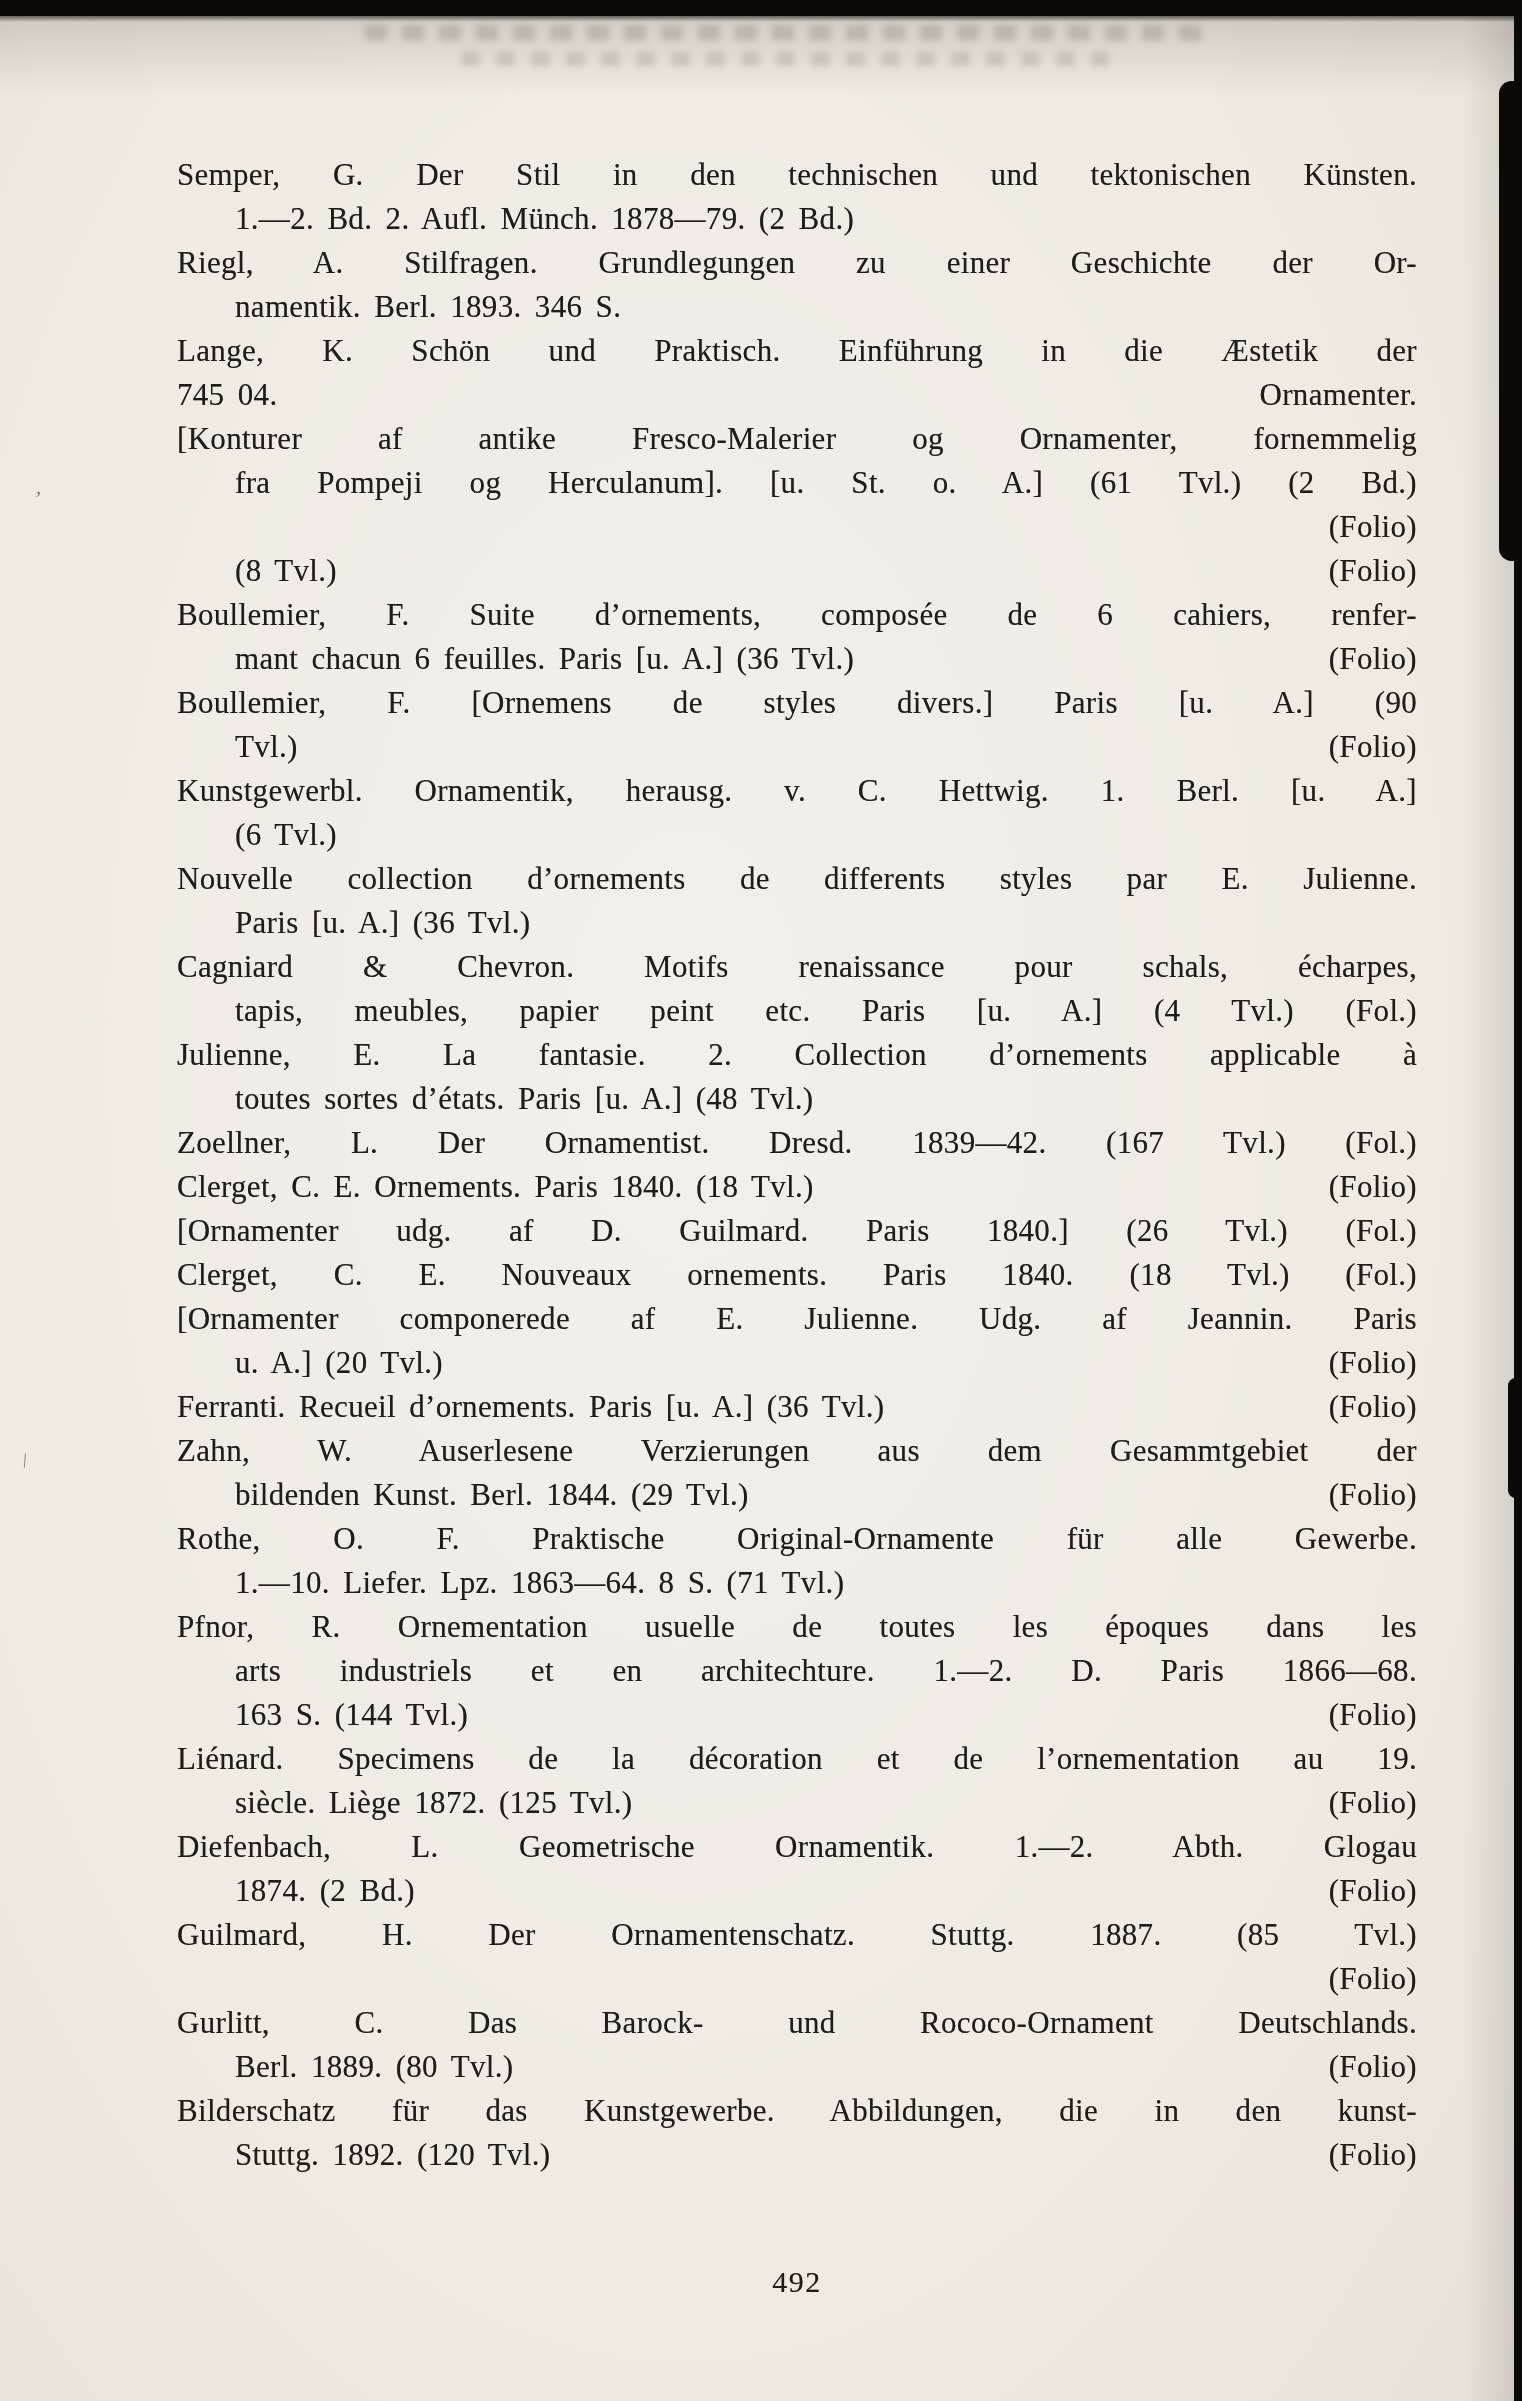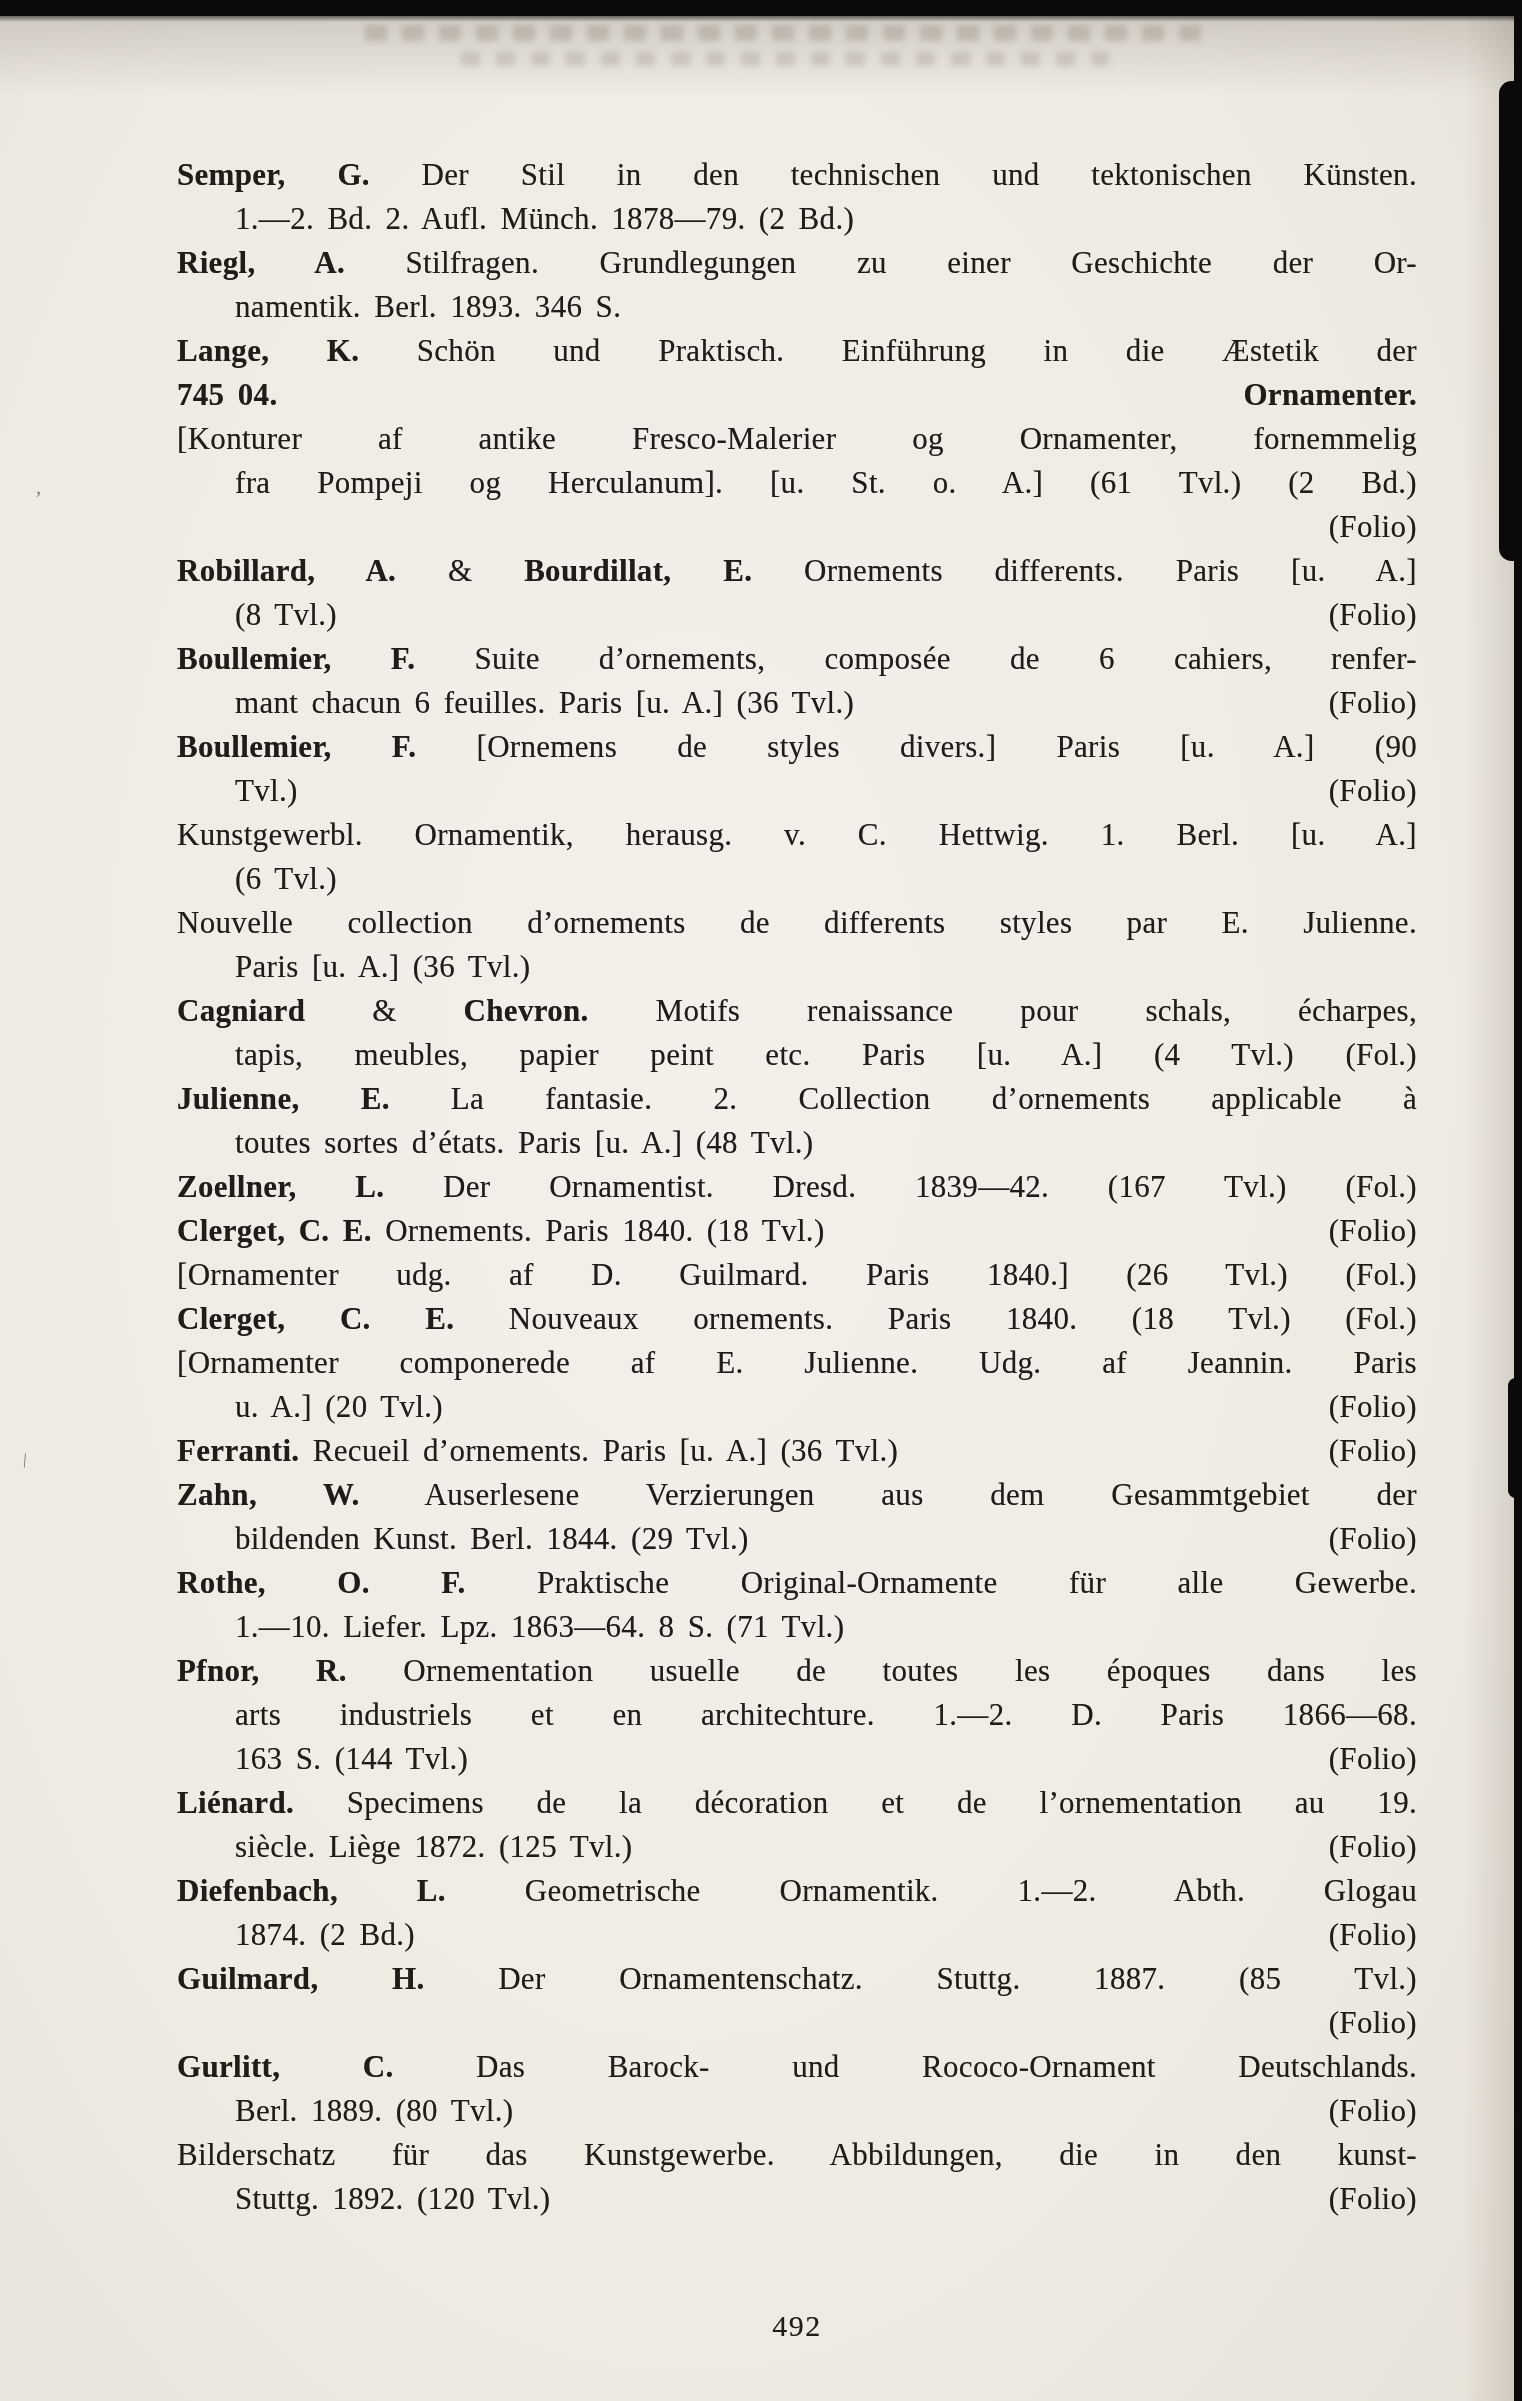--- a/index.html
+++ b/index.html
@@ -58,21 +58,21 @@
   .content {
     position: absolute;
     left: 177px; top: 153px; width: 1240px;
     font-size: 31px; line-height: 44px;
     word-spacing: 0.17em; letter-spacing: 0.01em;
     text-shadow: 0 0 0.5px rgba(45,38,30,0.55);
   }
   .line { position: relative; }
   .line.ind { padding-left: 58px; }
   .line.just { text-align: justify; text-align-last: justify; text-justify: inter-word; }
-  .b { font-weight: bold; }
+  .b { font-weight: normal; }
   .rt { position: absolute; right: 0; top: 0; }
   .pageno {
     text-align: center;
     margin-top: 83px;
     font-size: 30px;
     letter-spacing: 0.05em;
   }
 </style>
 </head>
 <body>
@@ -94,21 +94,20 @@
     <div>
         <div class="line just"><span class="lt"><span class="b">Semper, G.</span><span class="reg"> Der Stil in den technischen und tektonischen Künsten.</span></span></div>
         <div class="line ind"><span class="lt"><span class="reg">1.—2. Bd. 2. Aufl. Münch. 1878—79. (2 Bd.)</span></span></div>
         <div class="line just"><span class="lt"><span class="b">Riegl, A.</span><span class="reg"> Stilfragen. Grundlegungen zu einer Geschichte der Or-</span></span></div>
         <div class="line ind"><span class="lt"><span class="reg">namentik. Berl. 1893. 346 S.</span></span></div>
         <div class="line just"><span class="lt"><span class="b">Lange, K.</span><span class="reg"> Schön und Praktisch. Einführung in die Æstetik der</span></span></div>
         <div class="line"><span class="lt"><span class="b">745 04.</span></span><span class="rt b">Ornamenter.</span></div>
         <div class="line just"><span class="lt"><span class="reg">[Konturer af antike Fresco-Malerier og Ornamenter, fornemmelig</span></span></div>
         <div class="line ind just"><span class="lt"><span class="reg">fra Pompeji og Herculanum]. [u. St. o. A.] (61 Tvl.) (2 Bd.)</span></span></div>
         <div class="line ind"><span class="lt">&nbsp;</span><span class="rt">(Folio)</span></div>
-        <div class="line just"><span class="lt"><span class="b">Robillard, A.</span><span class="reg"> &amp; </span><span class="b">Bourdillat, E.</span><span class="reg"> Ornements differents. Paris [u. A.]</span></span></div>
         <div class="line ind"><span class="lt"><span class="reg">(8 Tvl.)</span></span><span class="rt">(Folio)</span></div>
         <div class="line just"><span class="lt"><span class="b">Boullemier, F.</span><span class="reg"> Suite d’ornements, composée de 6 cahiers, renfer-</span></span></div>
         <div class="line ind"><span class="lt"><span class="reg">mant chacun 6 feuilles. Paris [u. A.] (36 Tvl.)</span></span><span class="rt">(Folio)</span></div>
         <div class="line just"><span class="lt"><span class="b">Boullemier, F.</span><span class="reg"> [Ornemens de styles divers.] Paris [u. A.] (90</span></span></div>
         <div class="line ind"><span class="lt"><span class="reg">Tvl.)</span></span><span class="rt">(Folio)</span></div>
         <div class="line just"><span class="lt"><span class="reg">Kunstgewerbl. Ornamentik, herausg. v. C. Hettwig. 1. Berl. [u. A.]</span></span></div>
         <div class="line ind"><span class="lt"><span class="reg">(6 Tvl.)</span></span></div>
         <div class="line just"><span class="lt"><span class="reg">Nouvelle collection d’ornements de differents styles par E. Julienne.</span></span></div>
         <div class="line ind"><span class="lt"><span class="reg">Paris [u. A.] (36 Tvl.)</span></span></div>
         <div class="line just"><span class="lt"><span class="b">Cagniard</span><span class="reg"> &amp; </span><span class="b">Chevron.</span><span class="reg"> Motifs renaissance pour schals, écharpes,</span></span></div>

